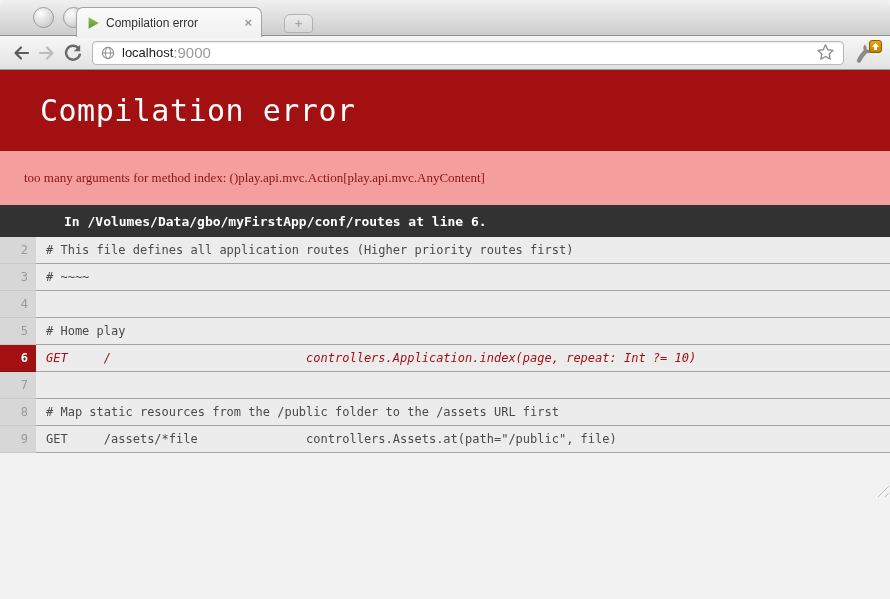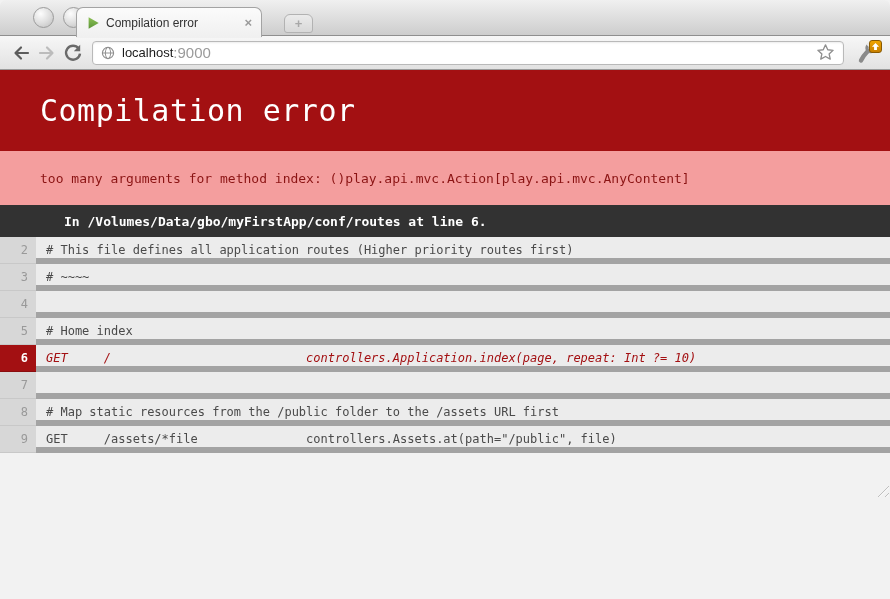--- a/index.html
+++ b/index.html
@@ -20,40 +20,40 @@
   .tabstrip{position:relative;height:36px;flex:0 0 36px;background:linear-gradient(#f0f0f0,#cdcdcd);border-bottom:1px solid #8f8f8f;}
   .traffic{position:absolute;left:33px;top:7px;display:flex;gap:9px;}
   .light{width:21px;height:21px;border-radius:50%;border:1px solid #9b9b9b;background:radial-gradient(circle at 35% 30%,#fdfdfd,#dcdcdc 55%,#bcbcbc);}
   .tab{position:absolute;left:76px;top:7px;width:186px;height:30px;z-index:2;display:flex;align-items:center;padding:0 9px;background:linear-gradient(#fbfbfb,#f0f0f0);border:1px solid #a3a3a3;border-bottom:none;border-radius:7px 7px 0 0;box-shadow:0 1px 0 #f0f0f0;}
   .tab-title{flex:1;font-size:12px;color:#323232;white-space:nowrap;overflow:hidden;}
   .tab-close{font-size:13px;line-height:13px;color:#9a9a9a;font-weight:bold;cursor:default;}
   .favicon{width:14px;height:14px;margin-right:6px;flex:0 0 14px;}
   .newtab{position:absolute;left:284px;top:14px;width:29px;height:19px;border:1px solid #b2b2b2;border-radius:6px 6px 3px 3px;background:linear-gradient(#ebebeb,#d8d8d8);color:#a8a8a8;font-size:13px;font-weight:bold;text-align:center;line-height:17px;}
 
   
-  .toolbar{height:34px;flex:0 0 34px;display:flex;align-items:center;padding:4px 8px;background:linear-gradient(#f7f7f7,#e2e2e2);border-bottom:1px solid #9a9a9a;text-align:center;}
+  .toolbar{height:34px;flex:0 0 34px;display:flex;align-items:center;padding:4px 8px;background:linear-gradient(#f7f7f7,#e2e2e2);border-bottom:1px solid #9a9a9a;}
   .navbtn{width:26px;height:26px;display:flex;align-items:center;justify-content:center;background:none;border:none;}
   .omnibox{flex:1;height:24px;margin-left:6px;display:flex;align-items:center;padding:0 8px;background:#fff;border:1px solid #b9b9b9;border-radius:4px;box-shadow:inset 0 1px 2px rgba(0,0,0,.08);}
   .globe{margin-right:7px;flex:0 0 14px;}
   .url-host{font-size:13px;color:#1b1b1b;}
   .url-port{font-size:15px;color:#9a9a9a;}
   .omni-spacer{flex:1;}
   .wrench-wrap{position:relative;width:30px;height:28px;margin-left:8px;flex:0 0 30px;}
   .badge{position:absolute;top:1px;right:0;width:13px;height:13px;border-radius:3px;border:1px solid #8a5a00;background:linear-gradient(#f0a500,#c77f00);display:flex;align-items:center;justify-content:center;}
 
   
   .page{flex:1;display:flex;flex-direction:column;font-family:"DejaVu Sans Mono","Liberation Mono",monospace;}
   .err-header{height:81px;flex:0 0 81px;background:var(--header-bg);display:flex;align-items:center;padding-left:40px;}
   .err-header h1{color:#fff;font-size:30px;font-weight:normal;font-family:inherit;letter-spacing:.5px;}
-  .err-banner{height:54px;flex:0 0 54px;background:var(--banner-bg);color:var(--banner-text);font-size:13px;display:flex;align-items:center;padding-left:40px;}
+  .err-banner{height:54px;flex:0 0 54px;background:var(--banner-bg);color:var(--banner-text);font-size:13px;display:flex;align-items:center;padding-left:24px;font-family:Liberation Serif, serif;}
   .err-filebar{height:32px;flex:0 0 32px;background:var(--filebar-bg);color:#fff;font-size:13px;font-weight:bold;display:flex;align-items:center;padding-left:64px;}
   .code{flex:0 0 auto;}
   .line{display:flex;height:27px;}
   .num{flex:0 0 36px;width:36px;background:#d7d7d7;border-bottom:1px solid #c8c8c8;color:#999;font-size:12px;line-height:26px;text-align:right;padding-right:8px;}
-  .src{flex:1;background:#ececec;border-bottom:6px solid #a3a3a3;color:#4a4a4a;font-size:12px;line-height:26px;padding-left:10px;white-space:pre;overflow:hidden;}
+  .src{flex:1;background:#ececec;border-bottom:1px solid #a3a3a3;color:#4a4a4a;font-size:12px;line-height:26px;padding-left:10px;white-space:pre;overflow:hidden;}
   .line.error .num{background:var(--error-accent);border-bottom-color:#8a0d0f;color:#fff;font-weight:bold;}
   .line.error .src{color:var(--error-accent);font-style:italic;}
   .page-rest{flex:1;background:#f2f2f2;}
 
   .grip{position:absolute;right:1px;bottom:1px;width:15px;height:15px;clip-path:polygon(100% 0,100% 100%,0 100%);background:repeating-linear-gradient(135deg,transparent 0 3px,#bfbfbf 3px 4px,#f6f6f6 4px 5px);}
 </style>
 </head>
 <body>
 
 <div class="window">
@@ -139,21 +139,21 @@
         <div class="line">
           <span class="num">3</span>
           <span class="src"># ~~~~</span>
         </div>
         <div class="line">
           <span class="num">4</span>
           <span class="src"></span>
         </div>
         <div class="line">
           <span class="num">5</span>
-          <span class="src"># Home index</span>
+          <span class="src"># Home play</span>
         </div>
         <div class="line error">
           <span class="num">6</span>
           <span class="src">GET     /                           controllers.Application.index(page, repeat: Int ?= 10)</span>
         </div>
         <div class="line">
           <span class="num">7</span>
           <span class="src"></span>
         </div>
         <div class="line">

